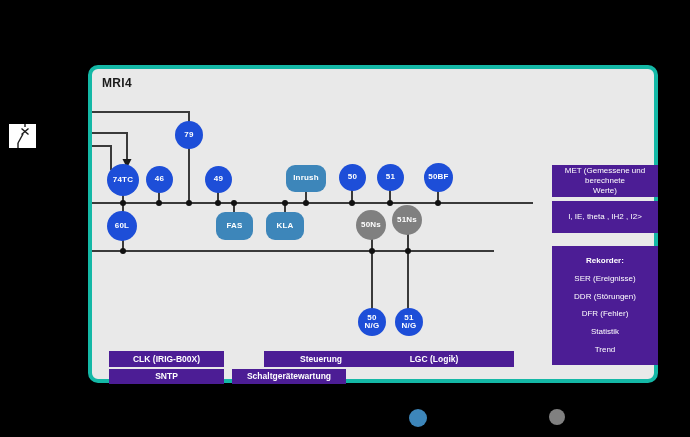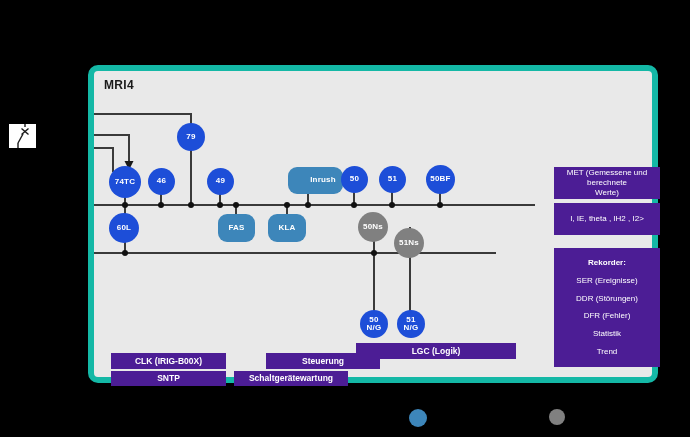--- a/index.html
+++ b/index.html
@@ -1,21 +1,21 @@
 <!DOCTYPE html>
 <html><head>
 <meta charset="utf-8">
 <style>
   html,body{margin:0;padding:0;background:#000;}
   body{font-family:"Liberation Sans","DejaVu Sans",sans-serif;}
   #stage{position:relative;width:690px;height:437px;background:#000;overflow:hidden;}
 
   
   .panel{position:absolute;left:88px;top:65px;width:570px;height:318px;
-         background:#e9e9e9;border:6px solid #14b8a6;border-radius:10px;box-sizing:border-box;}
+         background:#e9e9e9;border:4px solid #14b8a6;border-radius:10px;box-sizing:border-box;}
   .panel-title{position:absolute;left:10px;top:7px;font-size:12px;font-weight:bold;color:#1a1a1a;letter-spacing:.3px;}
 
   svg.wires{position:absolute;left:0;top:0;width:566px;height:314px;}
 
   .node{position:absolute;display:flex;align-items:center;justify-content:center;
         color:#fff;font-weight:bold;font-size:8px;text-align:center;line-height:1.05;
         white-space:pre-line;letter-spacing:.2px;}
   .c-blue{background:#1d4ed8;border-radius:50%;}
   .c-gray{background:#808080;border-radius:50%;}
   .pill{background:#3d86ba;border-radius:9px;}
@@ -89,29 +89,29 @@
         <circle cx="31" cy="182" r="3"></circle>
           <circle cx="280" cy="182" r="3"></circle>
         <circle cx="316" cy="182" r="3"></circle>
       </g>
     </svg>
 
     <div class="node c-blue" style="left:15px;top:95px;width:32px;height:32px;"><span>74TC</span></div>
     <div class="node c-blue" style="left:54px;top:97px;width:27px;height:27px;"><span>46</span></div>
     <div class="node c-blue" style="left:83px;top:52px;width:28px;height:28px;"><span>79</span></div>
     <div class="node c-blue" style="left:113px;top:97px;width:27px;height:27px;"><span>49</span></div>
-    <div class="node pill" style="left:194px;top:96px;width:40px;height:27px;padding-left:15px;"><span>Inrush</span></div>
+    <div class="node pill" style="left:194px;top:96px;width:40px;height:27px;"><span>Inrush</span></div>
     <div class="node c-blue" style="left:247px;top:95px;width:27px;height:27px;"><span>50</span></div>
     <div class="node c-blue" style="left:285px;top:95px;width:27px;height:27px;"><span>51</span></div>
     <div class="node c-blue" style="left:332px;top:94px;width:29px;height:29px;"><span>50BF</span></div>
     <div class="node c-blue" style="left:15px;top:142px;width:30px;height:30px;"><span>60L</span></div>
     <div class="node pill" style="left:124px;top:143px;width:37px;height:28px;"><span>FAS</span></div>
     <div class="node pill" style="left:174px;top:143px;width:38px;height:28px;"><span>KLA</span></div>
     <div class="node c-gray" style="left:264px;top:141px;width:30px;height:30px;"><span>50Ns</span></div>
-    <div class="node c-gray" style="left:300px;top:157px;width:30px;height:30px;"><span>51Ns</span></div>
+    <div class="node c-gray" style="left:300px;top:136px;width:30px;height:30px;"><span>51Ns</span></div>
     <div class="node c-blue" style="left:266px;top:239px;width:28px;height:28px;"><span>50
 N/G</span></div>
     <div class="node c-blue" style="left:303px;top:239px;width:28px;height:28px;"><span>51
 N/G</span></div>
 
     <div class="bluebox" style="left:460px;top:96px;width:106px;height:32px;">MET (Gemessene und
 berechnete
 Werte)</div>
     <div class="bluebox" style="left:460px;top:132px;width:106px;height:32px;">I, IE, theta , IH2 , I2&gt;</div>
     <div class="bluebox recorder" style="left:460px;top:177px;width:106px;height:119px;">
@@ -120,19 +120,19 @@
       <span>DDR (Störungen)</span>
       <span>DFR (Fehler)</span>
       <span>Statistik</span>
       <span>Trend</span>
     </div>
 
     <div class="bluebox bar" style="left:17px;top:282px;width:115px;height:16px;">CLK (IRIG-B00X)</div>
     <div class="bluebox bar" style="left:17px;top:300px;width:115px;height:15px;">SNTP</div>
     <div class="bluebox bar" style="left:140px;top:282px;width:114px;height:16px;margin-left:32px;">Steuerung</div>
     <div class="bluebox bar" style="left:140px;top:300px;width:114px;height:15px;">Schaltgerätewartung</div>
-    <div class="bluebox bar" style="left:262px;top:272px;width:160px;height:16px;">LGC (Logik)</div>
+    <div class="bluebox bar" style="left:262px;top:282px;width:160px;height:16px;">LGC (Logik)</div>
   </div>
 
   <div class="dot dot-blue"></div>
   <div class="dot dot-gray"></div>
 
 </div>
 
 </body></html>

